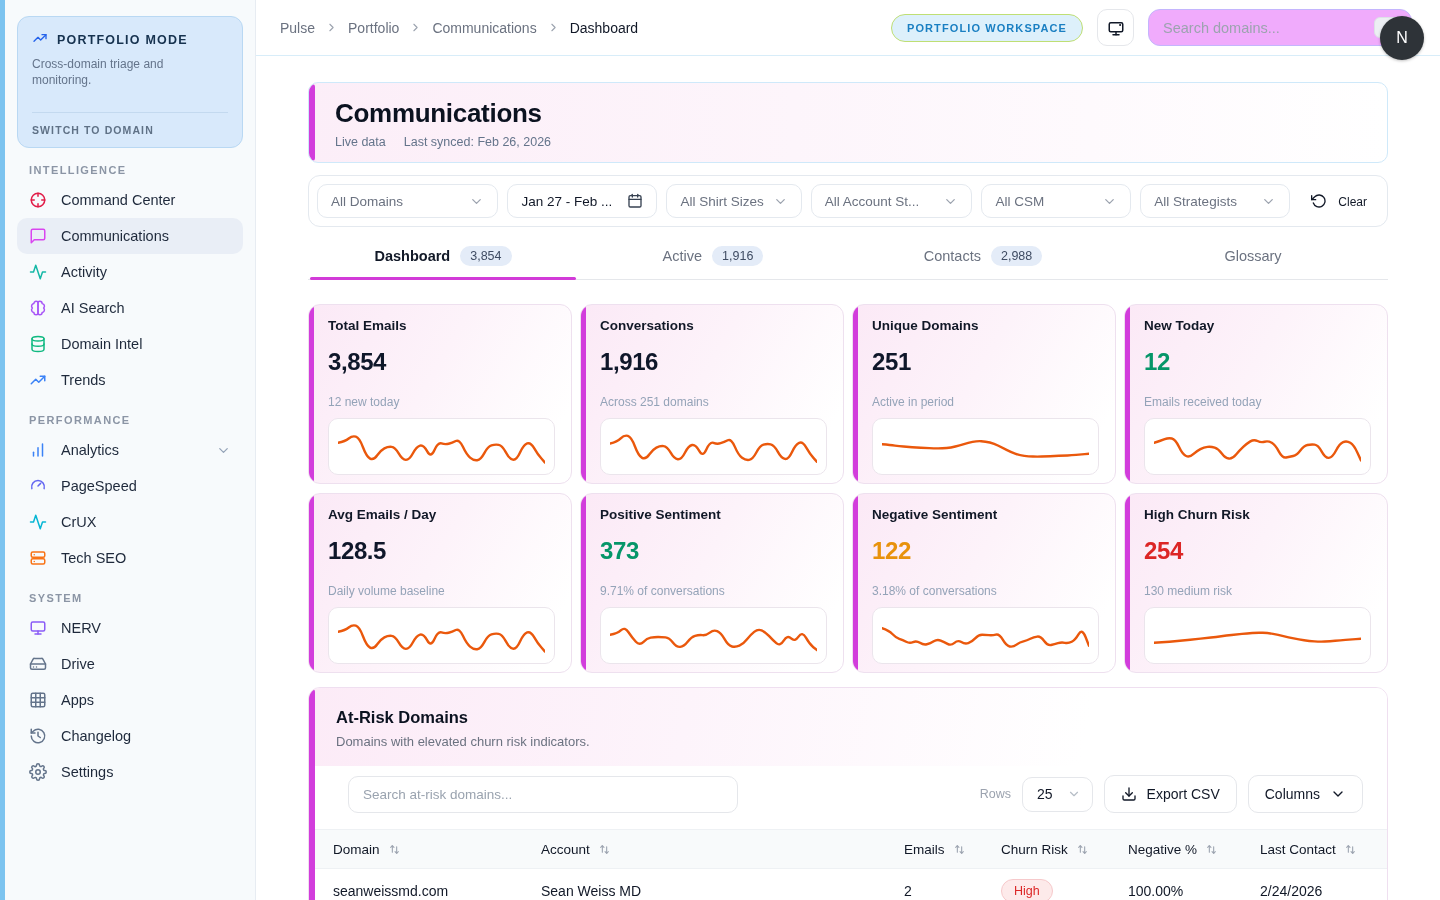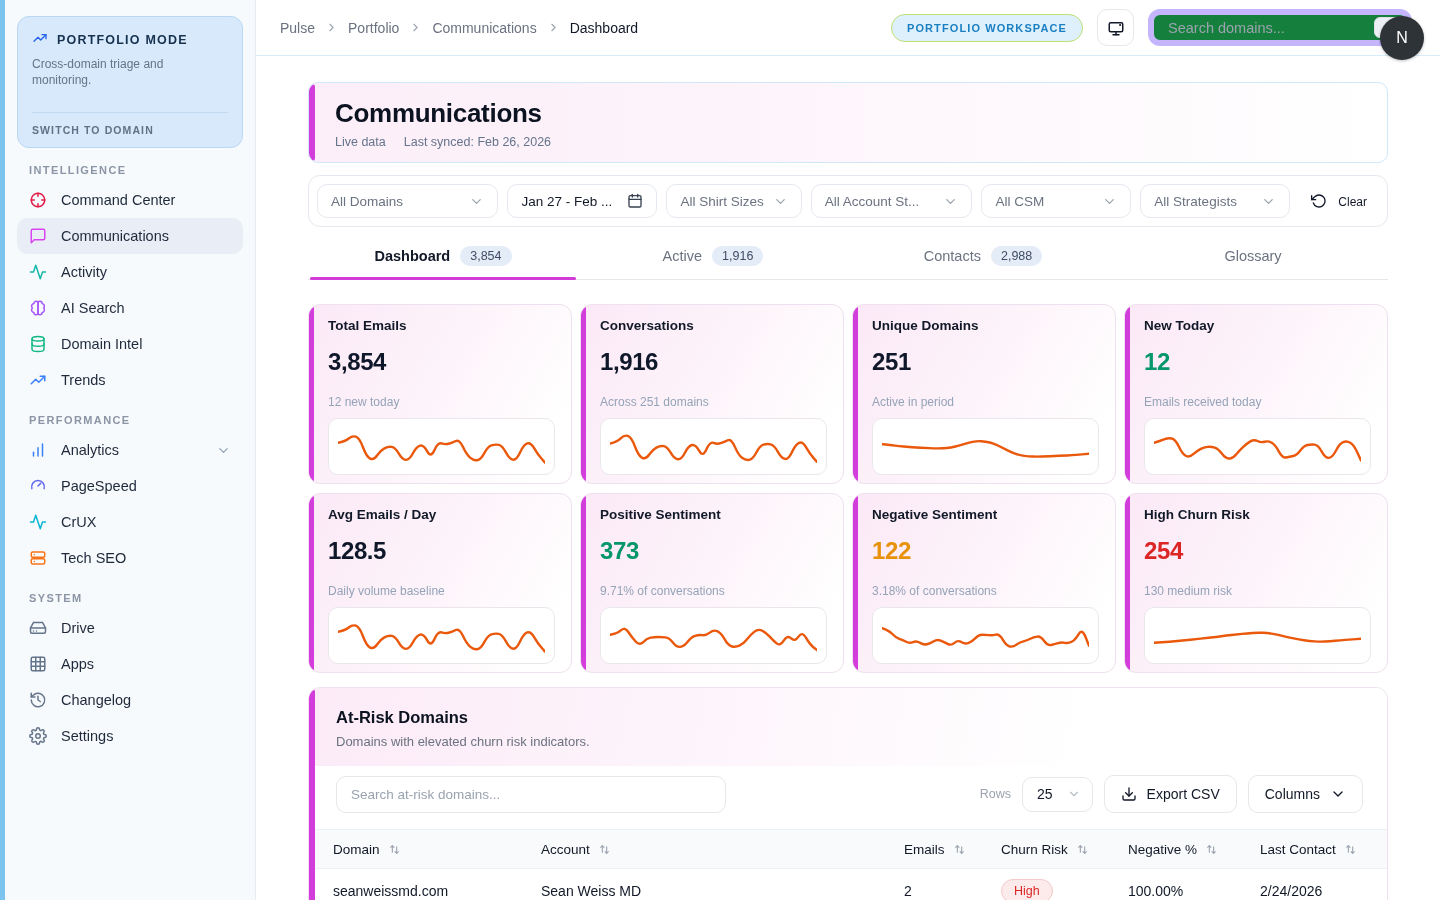--- a/index.html
+++ b/index.html
@@ -29,21 +29,21 @@
   .topbar { position:relative; height:56px; flex:0 0 56px; display:flex; align-items:center; padding:0 16px 0 24px; border-bottom:1px solid #d8edf9; background:#fff; z-index:20; }
   .breadcrumb { display:flex; align-items:center; gap:10px; font-size:14px; color:#6b7280; }
   .breadcrumb .crumb-sep { display:flex; width:13px; height:13px; color:#9ca3af; }
   .breadcrumb .crumb-sep svg { width:13px; height:13px; }
   .breadcrumb .crumb:last-of-type { color:#111827; font-weight:500; }
   .topbar-right { margin-left:auto; display:flex; align-items:center; gap:14px; padding-right:12px; }
   .ws-badge { background:#ddf0fb; color:#1a7fc2; border:1px solid #bfdf74; border-radius:999px; padding:7px 15px; font-size:11px; font-weight:bold; letter-spacing:1.1px; white-space:nowrap; }
   .icon-btn { width:37px; height:37px; border:1px solid #e5e7eb; border-radius:10px; background:#fff; display:flex; align-items:center; justify-content:center; cursor:pointer; }
   .icon-btn svg { width:18px; height:18px; color:#111827; }
   .search-wrap { position:relative; }
-  .search-wrap input { width:264px; height:37px; border:6px solid #c4b5fd; border-radius:12px; padding:0 44px 0 14px; font-size:14.5px; font-family:inherit; color:#111827; outline:none; background:#15803d; }
+  .search-wrap input { width:264px; height:37px; border:1px solid #c4b5fd; border-radius:12px; padding:0 44px 0 14px; font-size:14.5px; font-family:inherit; color:#111827; outline:none; background:#f0abfc; }
   .search-wrap input::placeholder { color:#9ca3af; }
   .kbd-hint { position:absolute; right:8px; top:8px; width:30px; height:21px; background:#eceff3; border:1px solid #dde1e7; border-radius:6px; font-size:9px; color:#8b95a5; display:flex; align-items:center; justify-content:center; }
   .avatar { position:absolute; right:16px; top:16px; width:44px; height:44px; border-radius:50%; background:#2e3338; color:#fff; font-size:16px; font-weight:500; display:flex; align-items:center; justify-content:center; z-index:30; box-shadow:0 1px 3px rgba(0,0,0,.25); cursor:pointer; }
 
   .content { padding:26px 52px 0; }
 
   
   .page-card { position:relative; border:1px solid #cfe9fa; border-radius:10px; background:linear-gradient(90deg,#fceef8 0%,#fdf5fb 45%,#ffffff 100%); padding:15px 24px 13px 26px; overflow:hidden; }
   .accent-bar { position:absolute; left:0; top:1px; bottom:1px; width:6px; background:#d23ddc; border-radius:8px; }
   .page-title { font-size:26px; font-weight:800; color:#0b1220; letter-spacing:-0.3px; }
@@ -74,21 +74,21 @@
   .metric-sub { margin-top:19px; font-size:12px; color:#94a3b8; }
   .spark-box { margin-top:9px; height:57px; background:#fff; border:1px solid #ebe5ec; border-radius:10px; padding:6px 9px; }
   .spark-box svg { width:100%; height:100%; display:block; }
   .spark-box path { fill:none; stroke:#ea580c; stroke-width:2.4; stroke-linecap:round; stroke-linejoin:round; }
 
   
   .risk-card { position:relative; margin-top:14px; border:1px solid #efdff0; border-radius:12px; overflow:hidden; background:#fff; }
   .risk-head { padding:20px 24px 17px 27px; background:linear-gradient(100deg,#fcebf7 0%,#fdf4fb 35%,#ffffff 72%); }
   .risk-title { font-size:16.5px; font-weight:bold; color:#0b1220; }
   .risk-sub { margin-top:7px; font-size:13px; color:#6b7280; }
-  .risk-toolbar { display:flex; align-items:center; padding:9px 24px 16px 27px; }
+  .risk-toolbar { display:flex; align-items:center; padding:9px 24px 16px 27px;margin-left:12px; }
   .risk-search { width:390px; height:37px; border:1px solid #e5e7eb; border-radius:10px; padding:0 14px; font-size:13.5px; font-family:inherit; color:#111827; outline:none; }
   .risk-search::placeholder { color:#9aa3af; }
   .toolbar-right { margin-left:auto; display:flex; align-items:center; gap:11px; }
   .rows-label { font-size:12.5px; color:#9ca3af; }
   .rows-select { display:flex; align-items:center; gap:14px; height:35px; border:1px solid #e5e7eb; border-radius:10px; background:#fff; padding:0 11px 0 14px; font-size:14px; font-family:inherit; color:#111827; cursor:pointer; }
   .rows-select svg { width:14px; height:14px; color:#b6bdc6; }
   .tool-btn { display:flex; align-items:center; gap:10px; height:38px; border:1px solid #e5e7eb; border-radius:10px; background:#fff; padding:0 16px; font-size:14px; font-weight:500; font-family:inherit; color:#111827; cursor:pointer; }
   .tool-btn svg { width:16px; height:16px; color:#111827; }
 
   .grid-row { display:grid; grid-template-columns:208px 363px 97px 127px 132px 1fr; align-items:center; padding:0 24px; }
@@ -212,20 +212,30 @@
             <rect x="3" y="4" width="18" height="7" rx="2"></rect>
             <rect x="3" y="13" width="18" height="7" rx="2"></rect>
             <line x1="7" y1="7.5" x2="7.01" y2="7.5"></line>
             <line x1="7" y1="16.5" x2="7.01" y2="16.5"></line>
           </svg>
         </span>
         <span>Tech SEO</span>
       </div>
       <div class="section-label">SYSTEM</div>
       <div class="nav-item">
+        <span class="nav-icon" style="color:#8b5cf6">
+          <svg viewBox="0 0 24 24" fill="none" stroke="currentColor" stroke-width="2" stroke-linecap="round" stroke-linejoin="round">
+            <rect x="3" y="4" width="18" height="12" rx="2"></rect>
+            <line x1="12" y1="16" x2="12" y2="20"></line>
+            <line x1="8" y1="20" x2="16" y2="20"></line>
+          </svg>
+        </span>
+        <span>NERV</span>
+      </div>
+      <div class="nav-item">
         <span class="nav-icon" style="color:#64748b">
           <svg viewBox="0 0 24 24" fill="none" stroke="currentColor" stroke-width="2" stroke-linecap="round" stroke-linejoin="round">
             <line x1="22" y1="12" x2="2" y2="12"></line>
             <path d="M5.5 5.5 2 12v5a2 2 0 0 0 2 2h16a2 2 0 0 0 2-2v-5l-3.5-6.5a2 2 0 0 0-1.8-1H7.3a2 2 0 0 0-1.8 1z"></path>
             <line x1="6" y1="16" x2="6.01" y2="16"></line>
             <line x1="10" y1="16" x2="10.01" y2="16"></line>
           </svg>
         </span>
         <span>Drive</span>
       </div>

